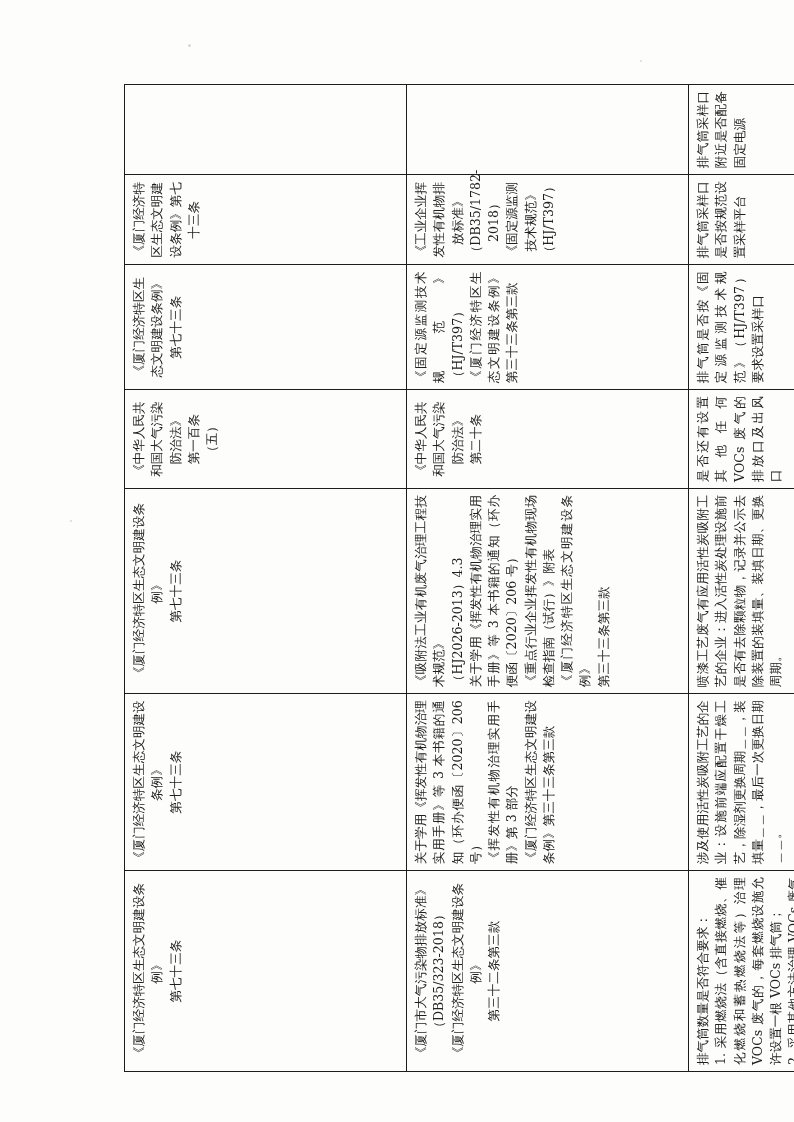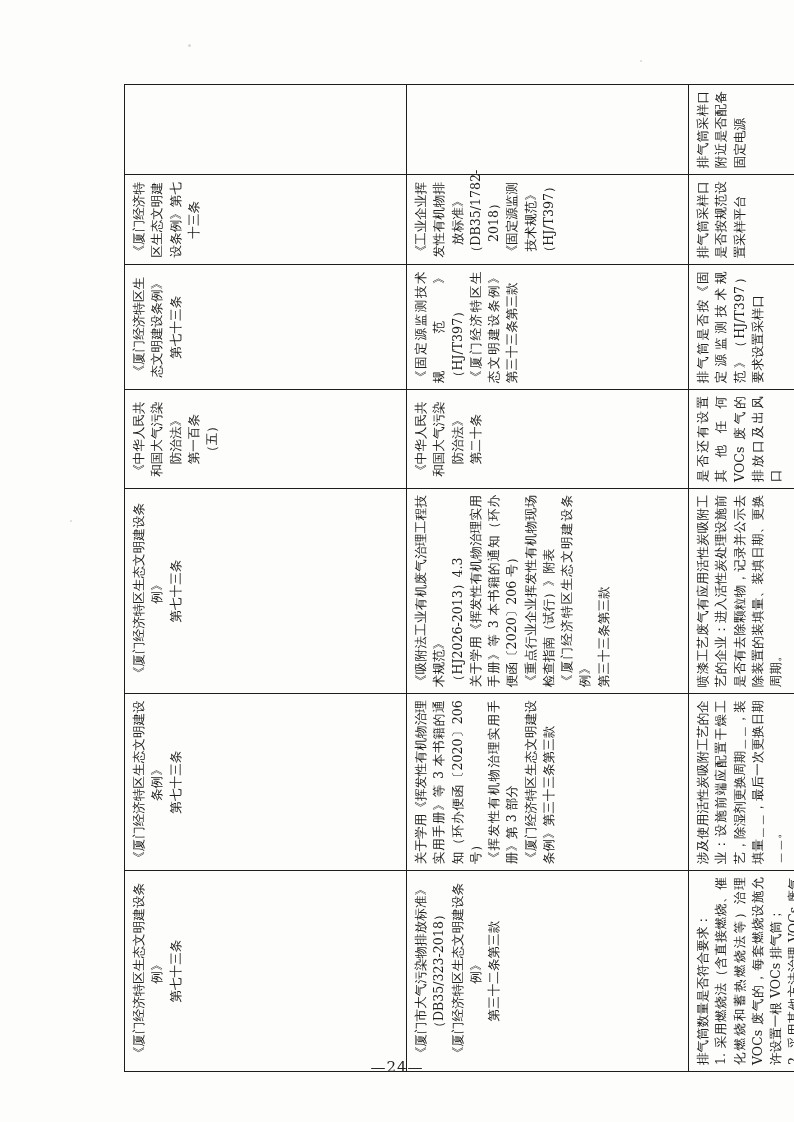--- a/index.html
+++ b/index.html
@@ -207,15 +207,14 @@
             <div class="cell-txt">排气筒采样口附近是否配备固定电源</div>
           </td>
         </tr>
 
       </tbody>
         </table>
 
     </div>
   </div>
 
-  <div id="page-number">—24—</div>
 
 </div>
 
 </body></html>

